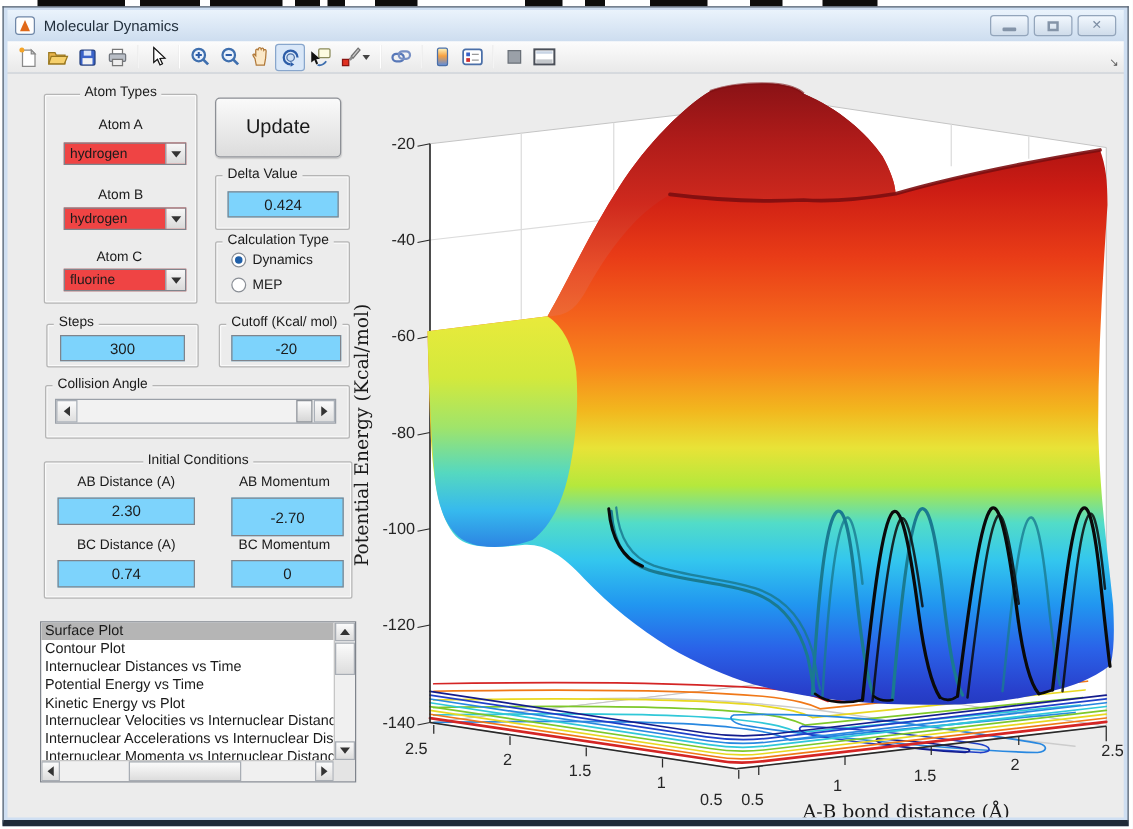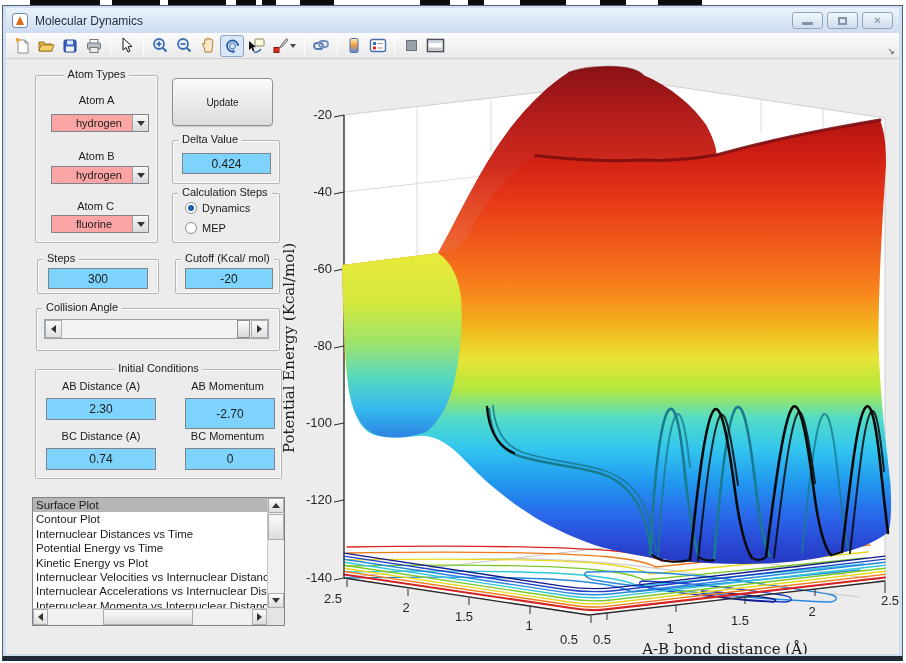--- a/index.html
+++ b/index.html
@@ -37,26 +37,26 @@
   #content{position:relative;height:595px;background:#ececec;flex:0 0 auto;overflow:hidden;}
   #plot-svg{position:absolute;left:0;top:0;}
   
   .gbox{position:absolute;border:1px solid #b5b5b5;border-radius:2px;box-shadow:inset 0 0 0 1px #fafafa;}
   .gtitle{position:absolute;top:-8px;background:#ececec;padding:0 4px;font-size:11px;white-space:nowrap;}
   .gtitle.center{left:50%;transform:translateX(-50%);}
   .gtitle.left{left:5px;}
   .ulabel{position:absolute;font-size:11px;text-align:center;white-space:nowrap;}
   .edit{position:absolute;background:#7dd3fc;border:1px solid #7f848c;font-size:12px;
         display:flex;align-items:center;justify-content:center;}
-  .combo{position:absolute;background:#fca5a5;border:1px solid #7f848c;display:flex;align-items:center;font-size:11px;padding-left:20px;}
+  .combo{position:absolute;background:#ef4444;border:1px solid #7f848c;display:flex;align-items:center;font-size:11px;}
   .combo .cval{flex:1;padding-left:4px;}
   .combo .cbtn{width:16px;align-self:stretch;border-left:1px solid #9aa0a8;
         background:linear-gradient(#f7f7f7,#d9d9d9);display:flex;align-items:center;justify-content:center;}
   .tri-down{width:0;height:0;border-left:4px solid transparent;border-right:4px solid transparent;border-top:5px solid #333;}
-  .pushbtn{position:absolute;border:1px solid #8d9096;border-radius:4px;font-size:10px;
+  .pushbtn{position:absolute;border:1px solid #8d9096;border-radius:4px;font-size:16px;
         background:linear-gradient(#fafafa,#dcdcdc);display:flex;align-items:center;justify-content:center;
         box-shadow:0 1px 1px rgba(0,0,0,.15);}
   .radio-row{position:absolute;display:flex;align-items:center;gap:5px;font-size:11px;}
   .radio{width:12px;height:12px;border:1px solid #8a8f96;border-radius:50%;background:#fff;position:relative;}
   .radio.on::after{content:"";position:absolute;left:2px;top:2px;width:6px;height:6px;border-radius:50%;background:#1f5fa8;}
   
   .slider{position:absolute;border:1px solid #9aa0a8;background:#f2f2f2;display:flex;}
   .sbtn{width:17px;background:linear-gradient(#fbfbfb,#dfdfdf);border:1px solid #aab0b8;
         display:flex;align-items:center;justify-content:center;}
   .tri-left{width:0;height:0;border-top:4px solid transparent;border-bottom:4px solid transparent;border-right:5px solid #333;}
@@ -441,21 +441,21 @@
       </div>
 
       <div class="pushbtn" style="left:166px;top:19px;width:101px;height:48px;">Update</div>
 
       <div class="gbox" style="left:166px;top:81px;width:108px;height:44px;">
         <span class="gtitle left">Delta Value</span>
         <div class="edit" style="left:9px;top:12px;width:89px;height:21px;">0.424</div>
       </div>
 
       <div class="gbox" style="left:166px;top:134px;width:108px;height:50px;">
-        <span class="gtitle left">Calculation Steps</span>
+        <span class="gtitle left">Calculation Type</span>
         <div class="radio-row" style="left:12px;top:8px;">
           <span class="radio on"></span>
           <span>Dynamics</span>
         </div>
         <div class="radio-row" style="left:12px;top:28px;">
           <span class="radio"></span>
           <span>MEP</span>
         </div>
       </div>
 

